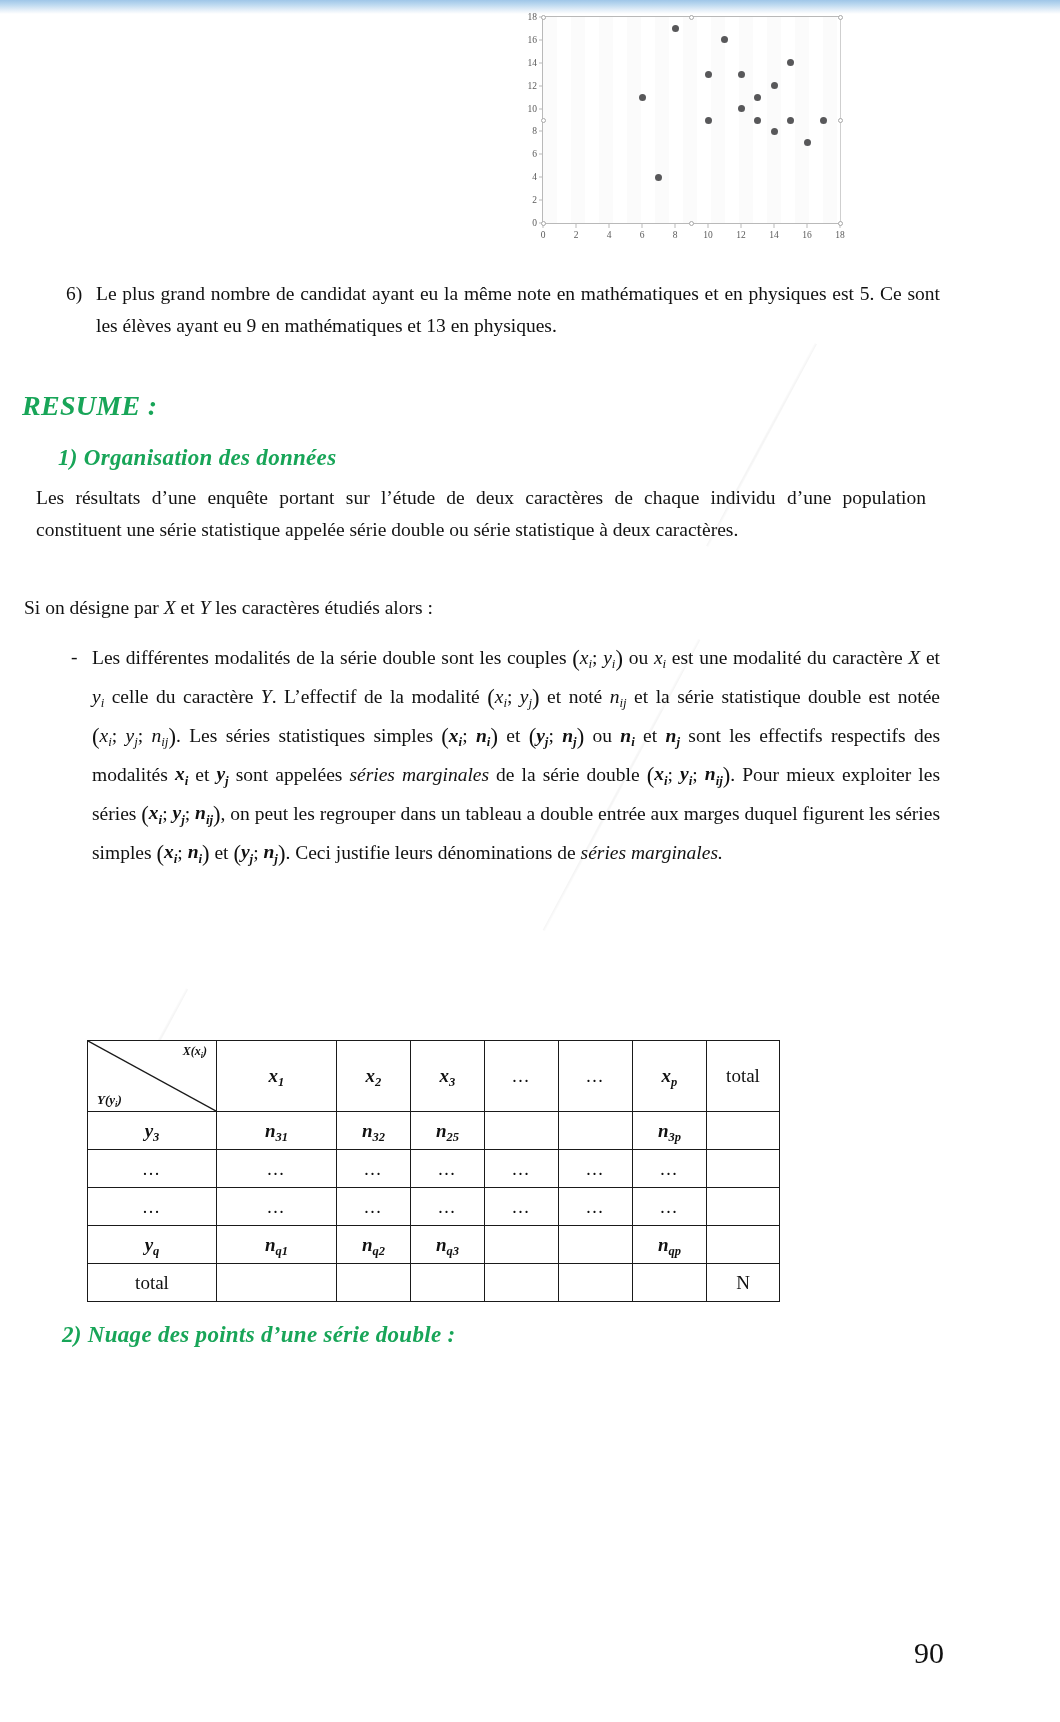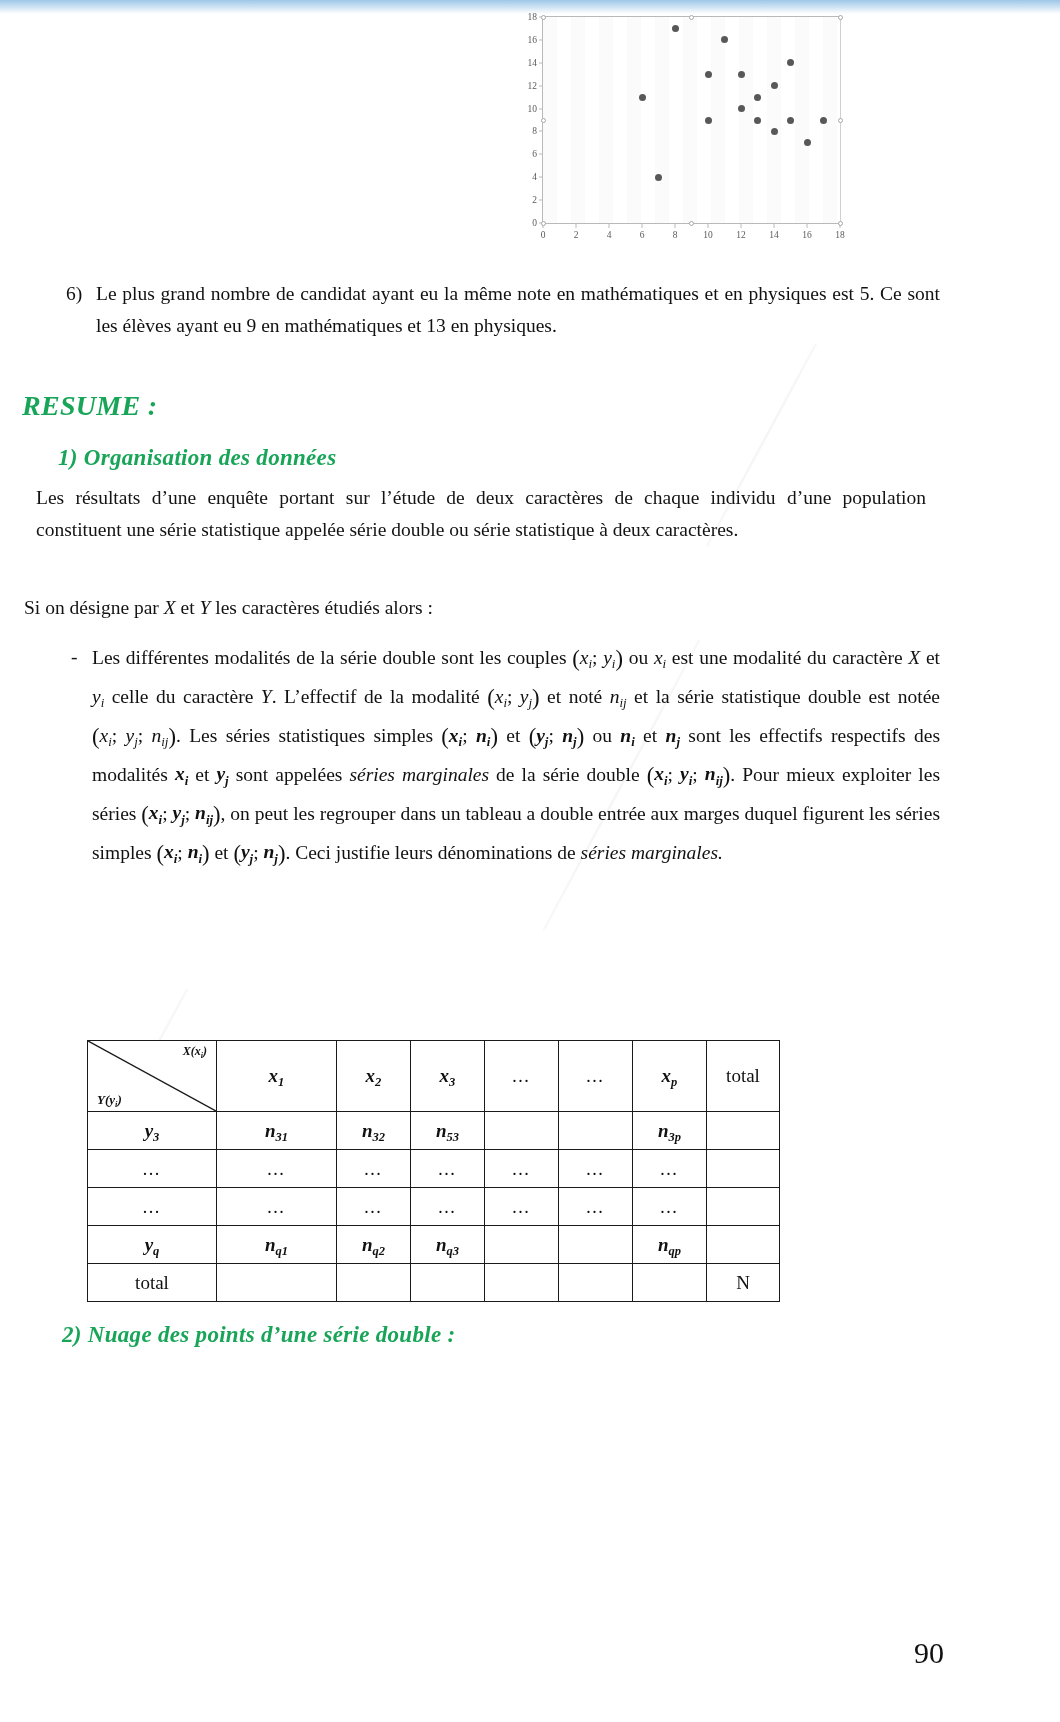--- a/index.html
+++ b/index.html
@@ -389,21 +389,21 @@
       <td class="c-xp"><span class="mbold">x<sub>p</sub></span></td>
       <td class="c-tot">total</td>
     </tr>
 
 
 
     <tr>
       <td><span class="mbold">y<sub>3</sub></span></td>
       <td><span class="mbold">n<sub>31</sub></span></td>
       <td><span class="mbold">n<sub>32</sub></span></td>
-      <td><span class="mbold">n<sub>53</sub></span></td>
+      <td><span class="mbold">n<sub>25</sub></span></td>
       <td></td>
       <td></td>
       <td><span class="mbold">n<sub>3p</sub></span></td>
       <td></td>
     </tr>
 
     <tr>
       <td><span class="ell">…</span></td>
       <td><span class="ell">…</span></td>
       <td><span class="ell">…</span></td>

